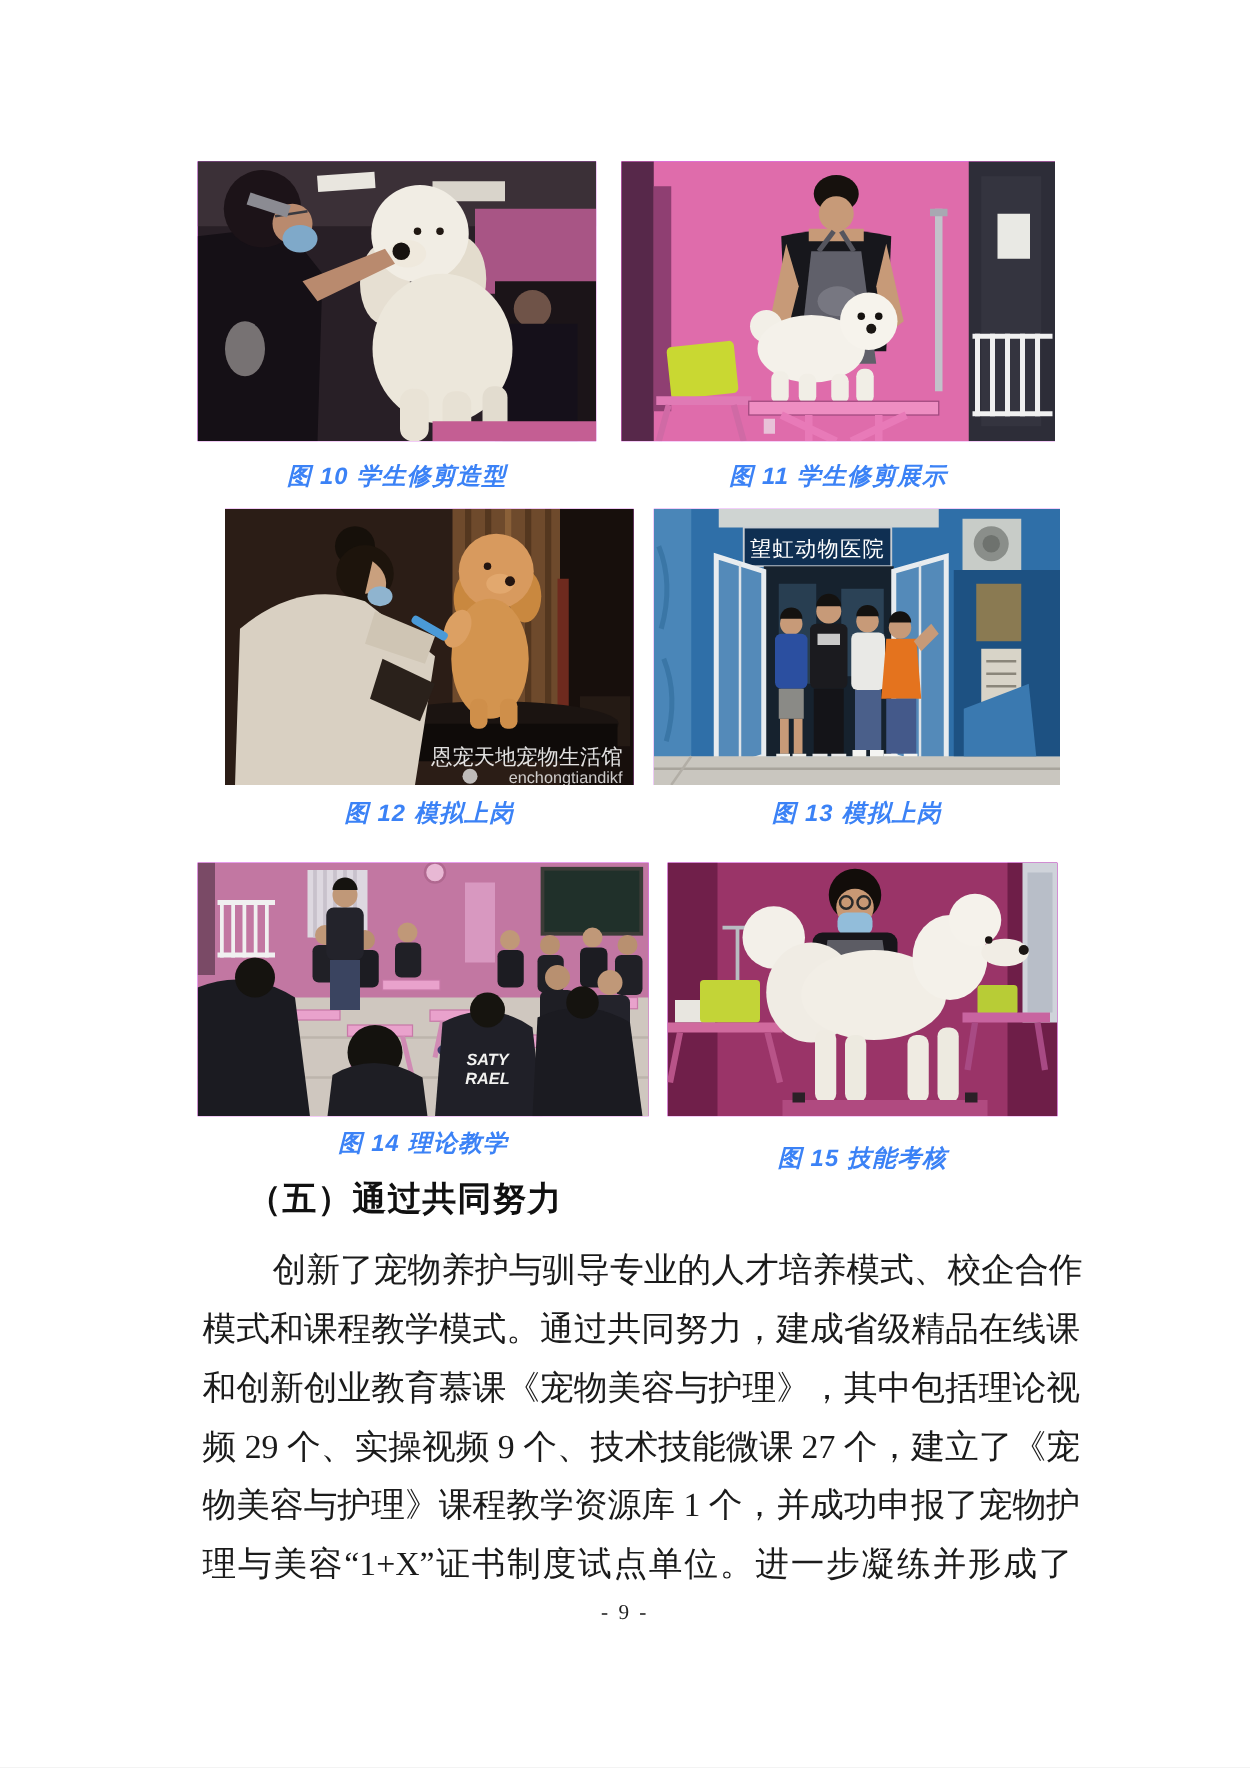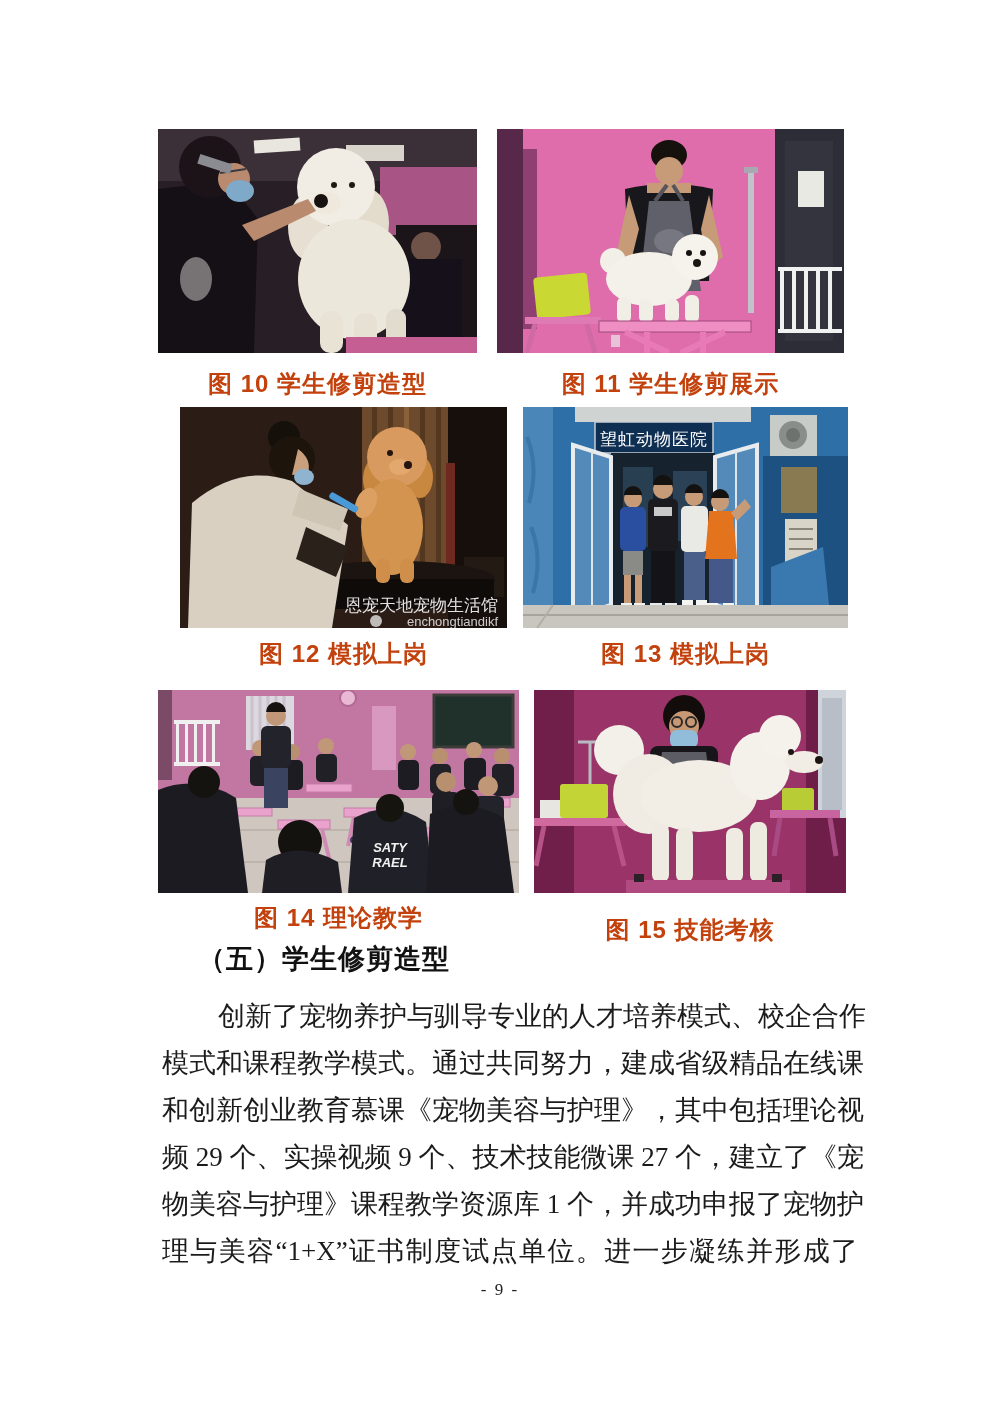--- a/index.html
+++ b/index.html
@@ -16,24 +16,25 @@
     position:absolute;
     overflow:hidden;
     background:#d946ef;
   }
   .photo svg{display:block;width:100%;height:100%;}
   .caption{
     position:absolute;
     text-align:center;
     font-family:"Liberation Sans","DejaVu Sans",sans-serif;
     font-weight:600;
-    font-size:24px;
-    color:#c2410c;
+    font-size:19px;
+    color:#3b82f6;
     letter-spacing:1px;
     white-space:nowrap;
+    font-style:italic;
   }
   .heading{
     position:absolute;
     left:142px;top:941px;width:716px;
     padding-left:56px;
     font-family:"Liberation Sans","DejaVu Sans",sans-serif;
     font-weight:700;
     font-size:27px;
     letter-spacing:1px;
     color:#111;
@@ -401,21 +402,21 @@
 
       <rect x="92" y="190" width="164" height="13" fill="#b04a80"></rect>
       <rect x="100" y="184" width="10" height="8" fill="#2a2026"></rect>
       <rect x="238" y="184" width="10" height="8" fill="#2a2026"></rect>
     </svg>
   </div>
 
   <div class="caption" style="left:158px;top:902px;width:361px;">图 14 理论教学</div>
   <div class="caption" style="left:534px;top:902px;width:312px;margin-top:12px;">图 15 技能考核</div>
 
-  <div class="heading">（五）学生修剪造型</div>
+  <div class="heading">（五）通过共同努力</div>
 
   <div class="bodytext">
     <div class="body-line first">创新了宠物养护与驯导专业的人才培养模式、校企合作</div>
     <div class="body-line">模式和课程教学模式。通过共同努力，建成省级精品在线课</div>
     <div class="body-line">和创新创业教育慕课《宠物美容与护理》，其中包括理论视</div>
     <div class="body-line">频 29 个、实操视频 9 个、技术技能微课 27 个，建立了《宠</div>
     <div class="body-line">物美容与护理》课程教学资源库 1 个，并成功申报了宠物护</div>
     <div class="body-line">理与美容“1+X”证书制度试点单位。进一步凝练并形成了</div>
   </div>
 

